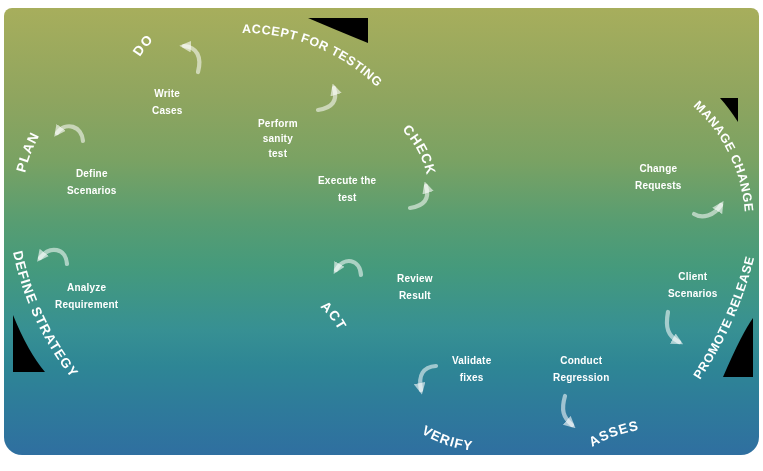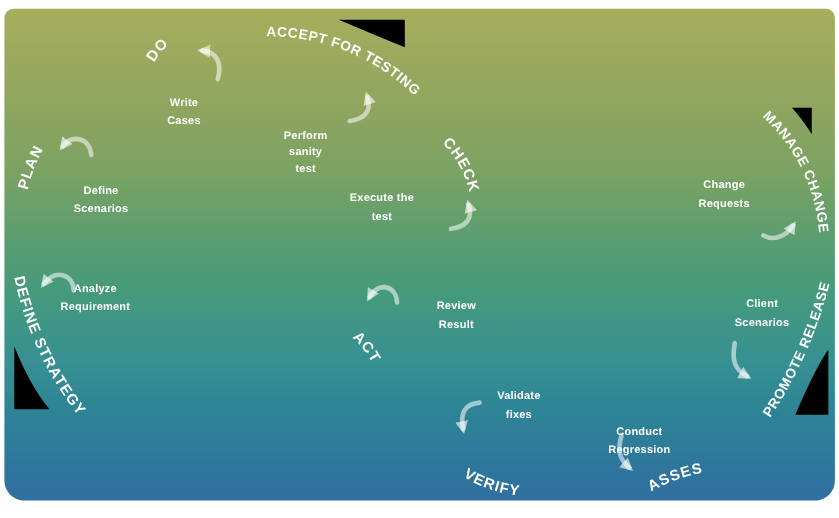--- a/index.html
+++ b/index.html
@@ -104,34 +104,34 @@
     <div>test</div>
   </div>
   <div class="activity" style="left:318px;top:172px;">
     <div>Execute the</div>
     <div>test</div>
   </div>
   <div class="activity" style="left:363px;top:270px;margin-left:34px;">
     <div>Review</div>
     <div>Result</div>
   </div>
-  <div class="activity" style="left:55px;top:254px;">
+  <div class="activity" style="left:55px;top:279px;">
     <div>Analyze</div>
     <div>Requirement</div>
   </div>
   <div class="activity" style="left:635px;top:160px;">
     <div>Change</div>
     <div>Requests</div>
   </div>
   <div class="activity" style="left:628px;top:268px;margin-left:40px;">
     <div>Client</div>
     <div>Scenarios</div>
   </div>
   <div class="activity" style="left:452px;top:352px;">
     <div>Validate</div>
     <div>fixes</div>
   </div>
-  <div class="activity" style="left:553px;top:352px;margin-top:32px;">
+  <div class="activity" style="left:553px;top:352px;">
     <div>Conduct</div>
     <div>Regression</div>
   </div>
 
 </div>
 
 </body></html>

